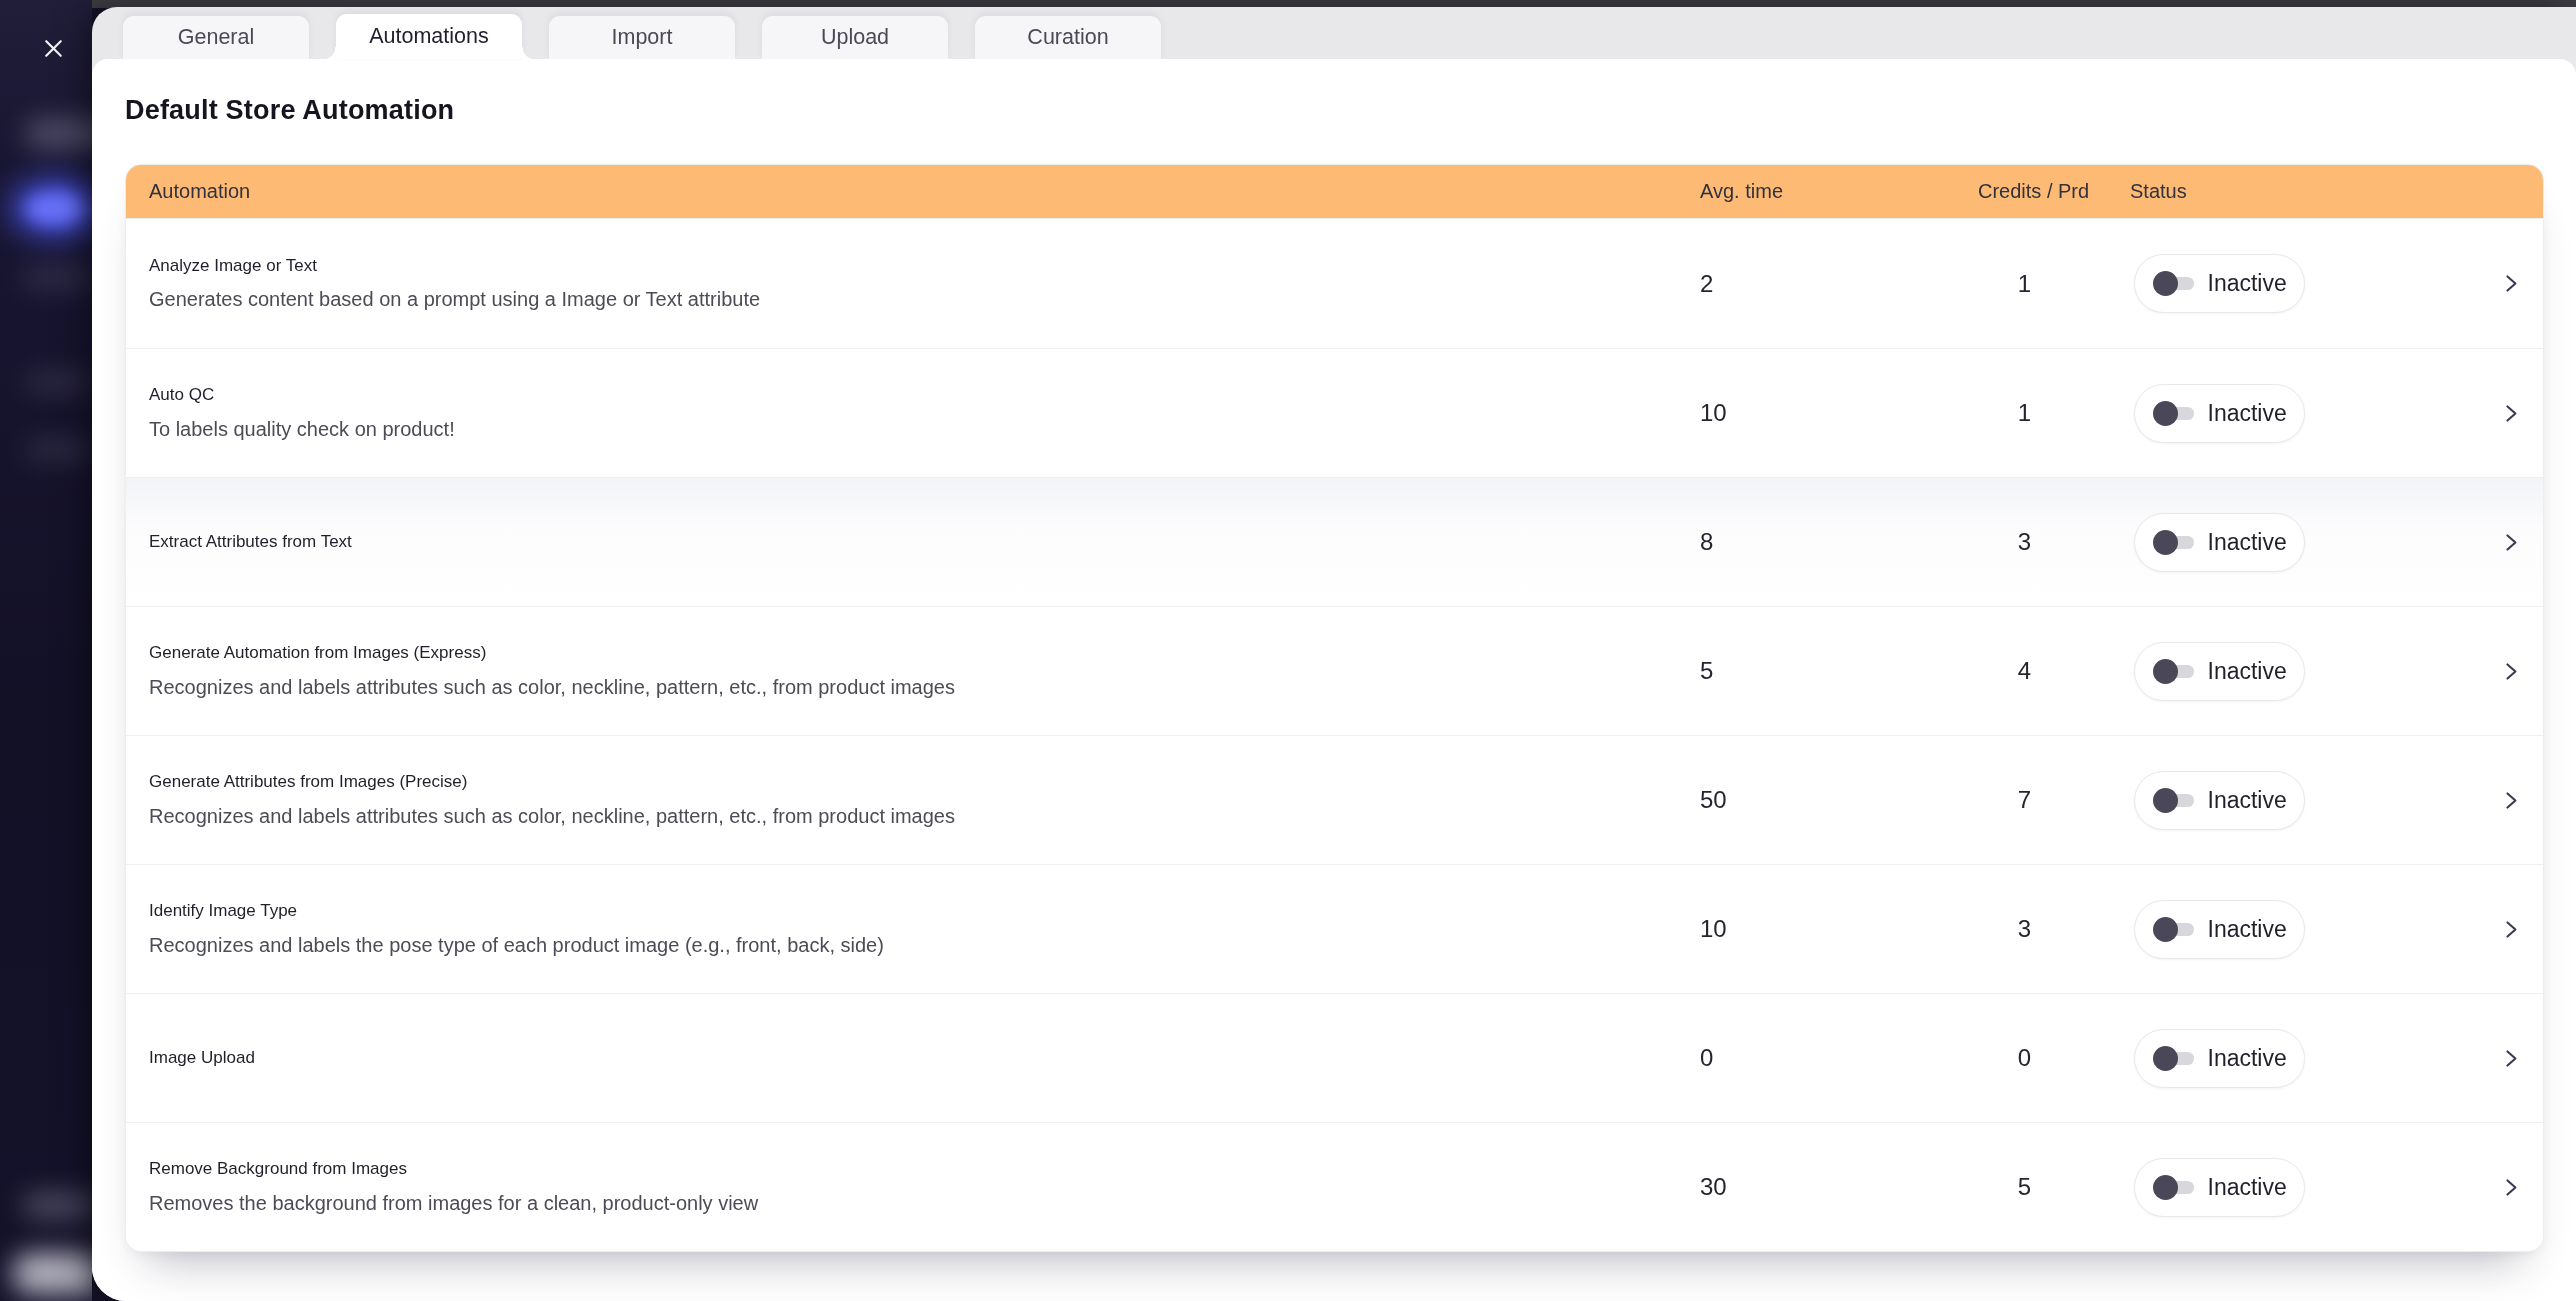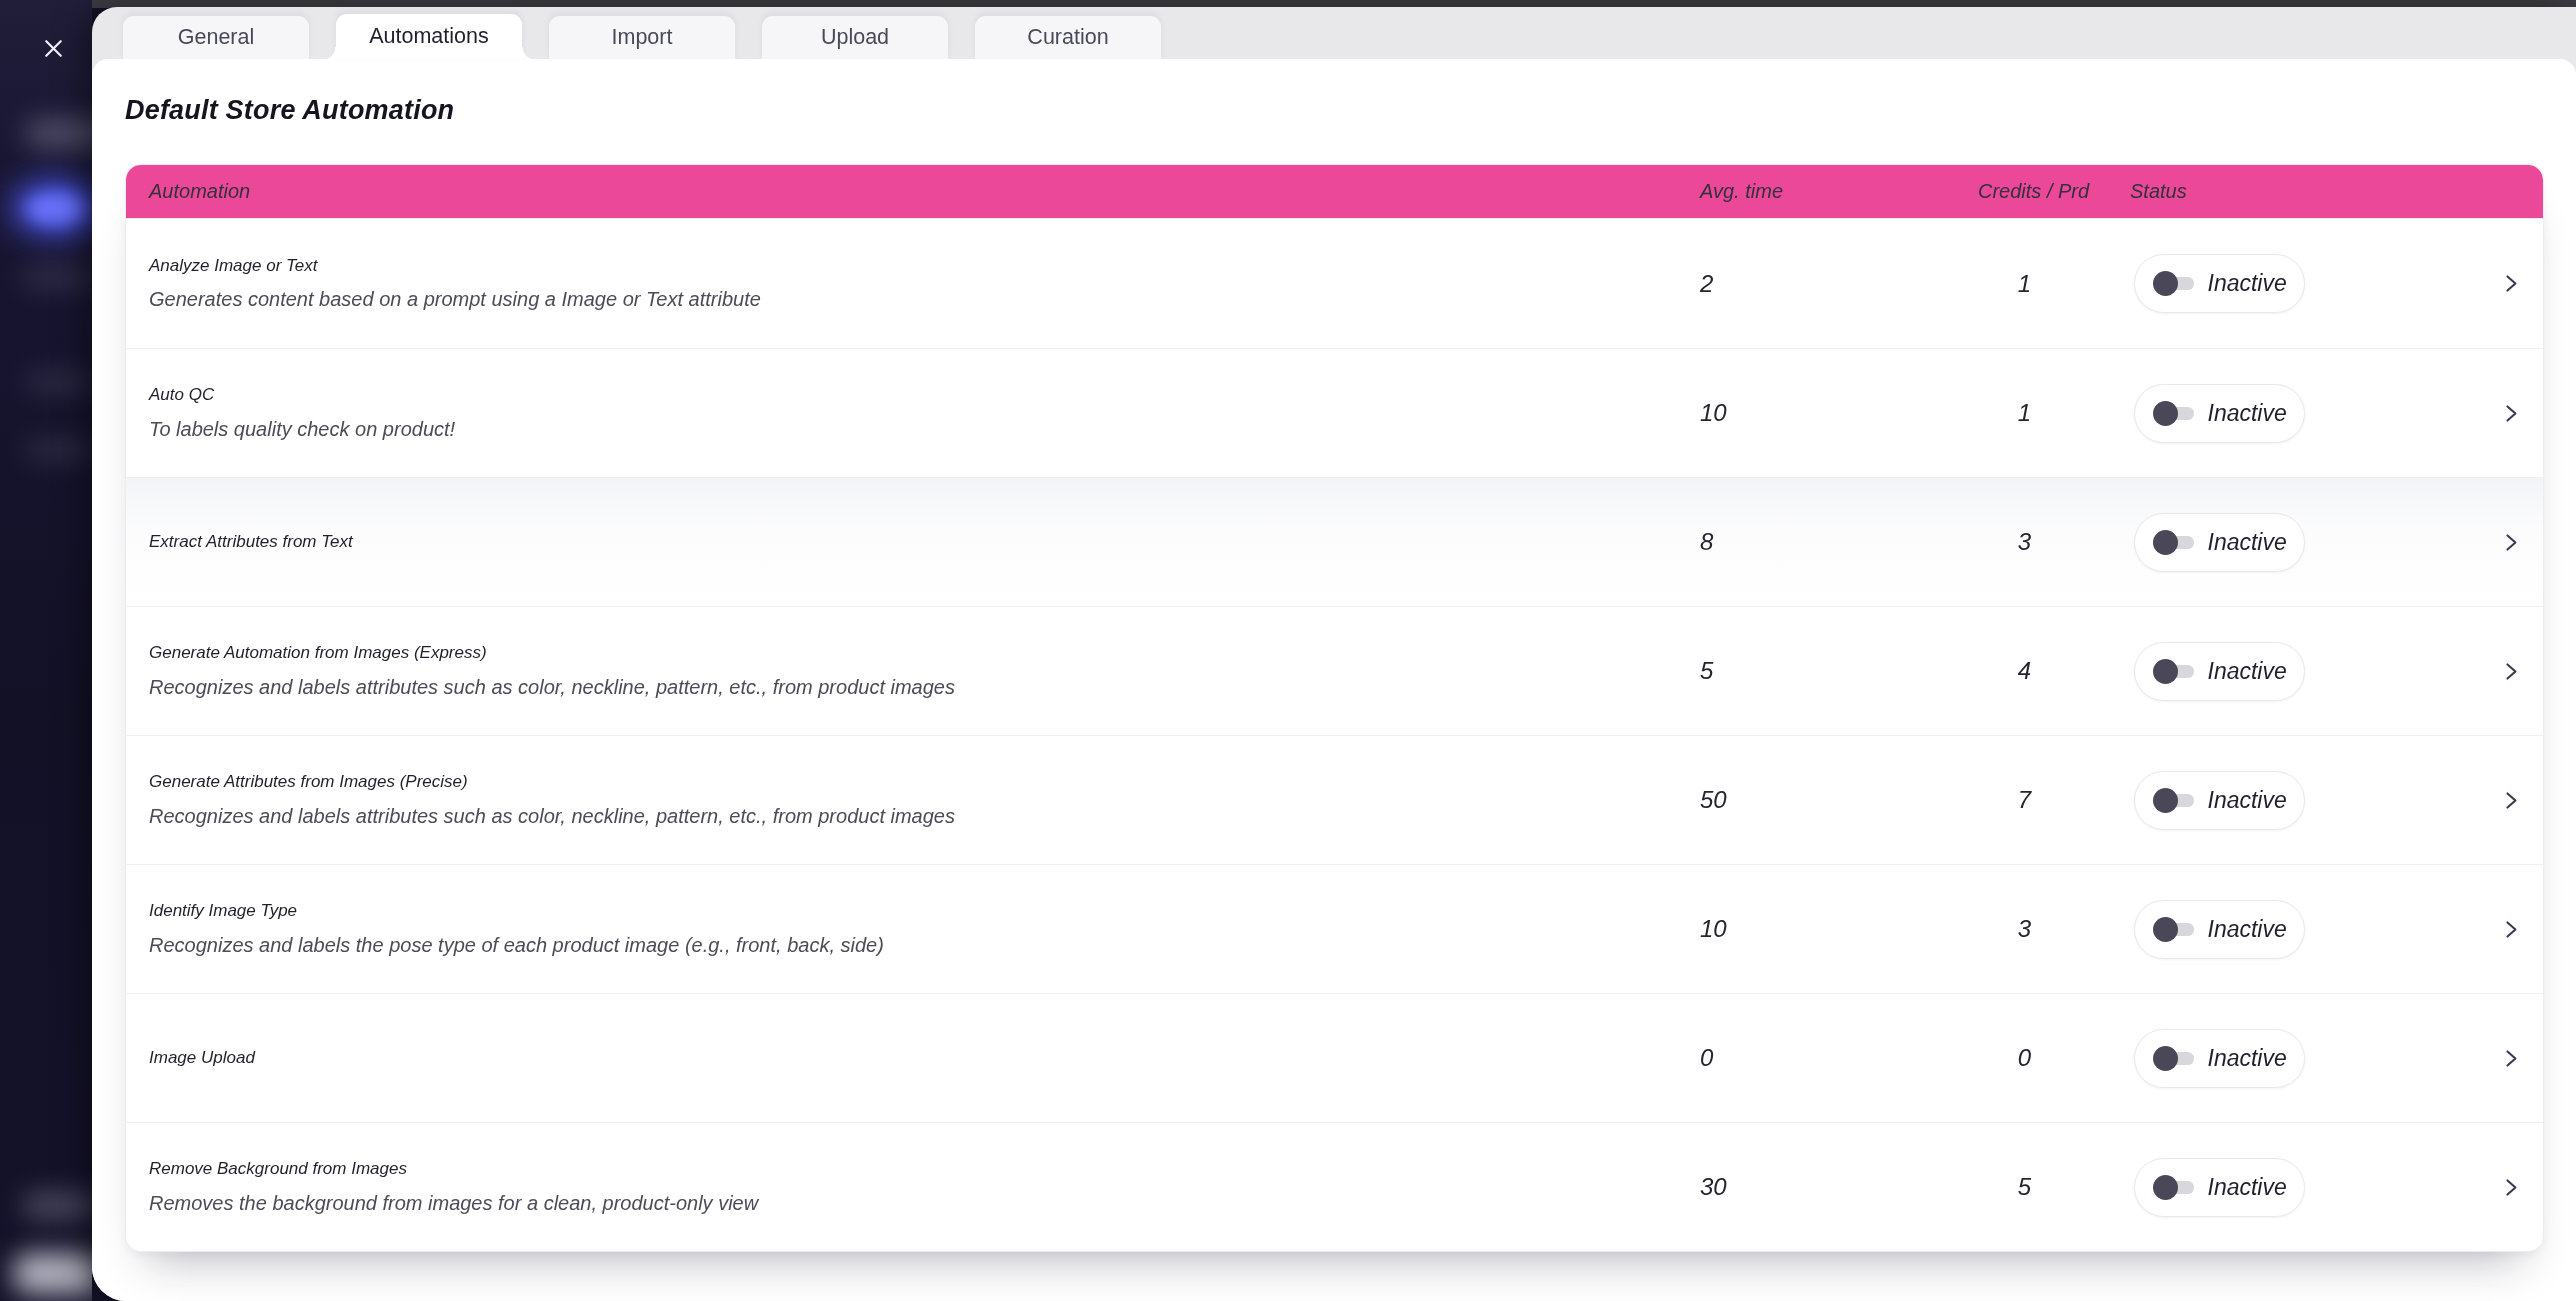--- a/index.html
+++ b/index.html
@@ -37,32 +37,32 @@
   .tab { width:186px; height:43px; display:flex; align-items:center; justify-content:center;
     font-size:21.5px; color:#4a4958; background:#f6f6f8; border-radius:10.8px 10.8px 0 0;
     box-shadow:0 -2.7px 7.2px rgba(30,28,60,.06); cursor:pointer; white-space:nowrap; position:relative; }
   .tab.active { background:#ffffff; color:#201f2e; height:45px; z-index:3; }
   .tab.active::before { content:""; position:absolute; left:-12.6px; bottom:0; width:12.6px; height:12.6px;
     background:radial-gradient(circle at 0 0, rgba(0,0,0,0) 12px, #ffffff 12.6px); }
   .tab.active::after { content:""; position:absolute; right:-12.6px; bottom:0; width:12.6px; height:12.6px;
     background:radial-gradient(circle at 100% 0, rgba(0,0,0,0) 12px, #ffffff 12.6px); }
 
   .modal-body { position:relative; z-index:2; height:1242px; background:#ffffff;
-    border-radius:16px 16px 0 0; padding:0 40px 0 33px;font-style:italic; }
+    border-radius:16px 16px 0 0; padding:0 40px 0 33px; }
 
   .page-title { padding-top:36px; font-size:27px; font-weight:700; color:#16141f; letter-spacing:0.2px; }
 
   
   .table-card { margin-top:38px; width:2419px; background:#fff;
     border:0.9px solid #ececf1; border-radius:16px; overflow:hidden;
     box-shadow:0 30.5px 43px -23px rgba(28,25,55,.30), 0 3.6px 9px rgba(28,25,55,.04); }
 
   .thead, .row { display:grid; grid-template-columns:1574px 278px 93px 1fr; align-items:center; }
 
-  .thead { height:54px; background:#ec4899; border-bottom:0.9px solid #ebedf0;
+  .thead { height:54px; background:#fdba74; border-bottom:0.9px solid #ebedf0;
     font-size:20px; color:#32313e; }
   .th-automation { padding-left:23px; }
   .th-credits { text-align:center; white-space:nowrap; }
   .th-status { padding-left:59px; }
 
   .row { height:129px; background:#fff; border-top:0.9px solid #eef0f3; cursor:pointer; }
   .row:first-of-type { border-top:none; }
   .row.highlighted { background:linear-gradient(180deg,#f3f4f7 0%,#fcfcfd 40%,#ffffff 100%); }
 
   .cell-auto { padding-left:23px; display:flex; flex-direction:column; gap:12.6px; }

